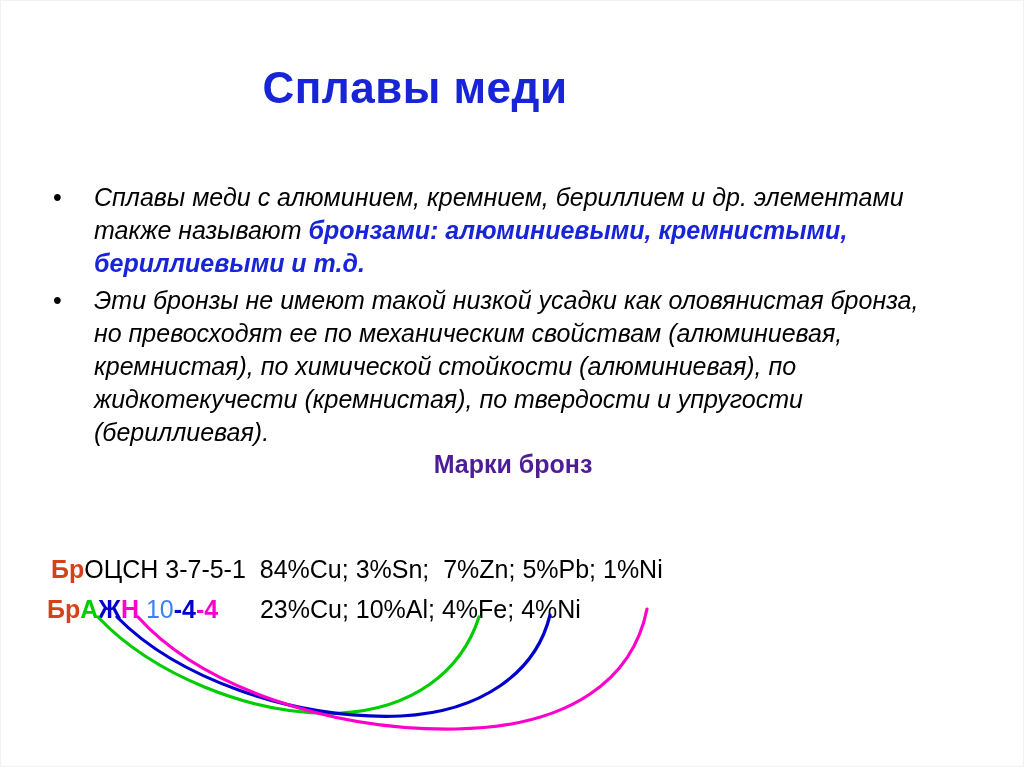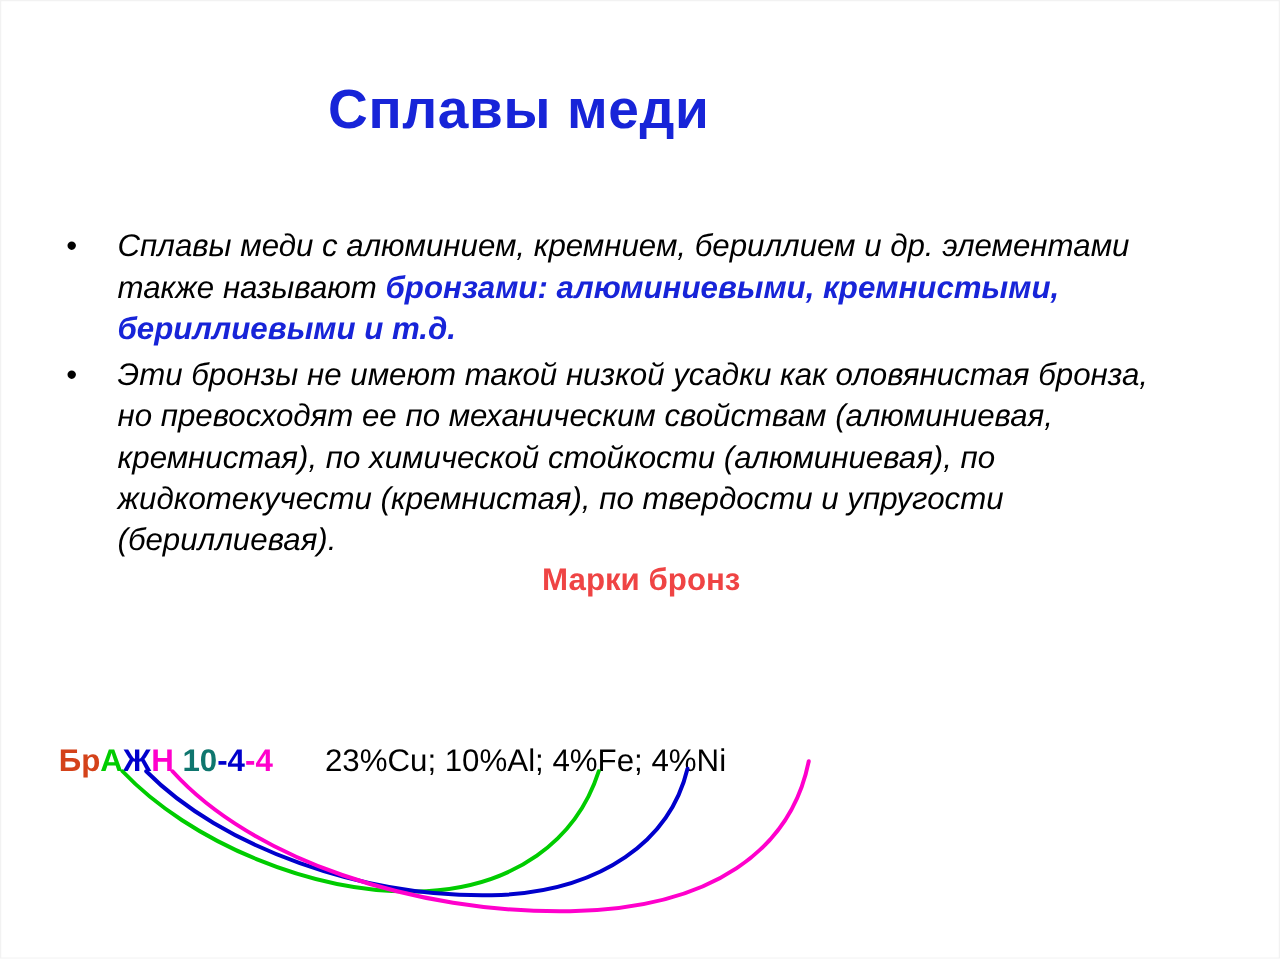--- a/index.html
+++ b/index.html
@@ -69,40 +69,40 @@
 
   
   #marks-heading {
     position: absolute;
     left: 0;
     top: 449px;
     width: 1024px;
     text-align: center;
     font-size: 25px;
     font-weight: bold;
-    color: #ef4444;
+    color: #4c1d95;
   }
 
   
   .grade-line {
     position: absolute;
     font-size: 25px;
     line-height: 28px;
     white-space: pre;
     color: #000000;
   }
   #grade-0 { left: 50px;  top: 514px; }
   #grade-1 { left: 50px;  top: 554px; }
   #grade-2 { left: 46px;  top: 594px; }
 
   .c-br { color: #d4421a; font-weight: bold; }
   .c-a  { color: #00cc00; font-weight: bold; }
   .c-zh { color: #0000cc; font-weight: bold; }
   .c-n  { color: #ff00cc; font-weight: bold; }
-  .c-num-a  { color: #0f766e; font-weight: bold; }
+  .c-num-a  { color: #3b82f6; font-weight: normal; }
   .c-num-zh { color: #0000cc; font-weight: bold; }
   .c-num-n  { color: #ff00cc; font-weight: bold; }
 
   
   #connectors {
     position: absolute;
     left: 0;
     top: 0;
     width: 1024px;
     height: 767px;
@@ -126,20 +126,21 @@
     <div class="bullet-row">
       <span class="bullet-mark">•</span>
       <span class="bullet-text">Эти бронзы не имеют такой низкой усадки как оловянистая бронза, но превосходят ее по механическим свойствам (алюминиевая, кремнистая), по химической стойкости (алюминиевая), по жидкотекучести (кремнистая), по твердости и упругости (бериллиевая).</span>
     </div>
 
   </div>
 
   <div id="marks-heading">Марки бронз</div>
 
 
+  <div class="grade-line" id="grade-1"><span class="c-br">Бр</span><span>ОЦСН 3-7-5-1</span><span>  </span><span>84%Cu; 3%Sn;  7%Zn; 5%Pb; 1%Ni</span></div>
 
   <div class="grade-line" id="grade-2"><span class="c-br">Бр</span><span class="c-a">А</span><span class="c-zh">Ж</span><span class="c-n">Н</span><span> </span><span class="c-num-a">10</span><span class="c-num-zh">-4</span><span class="c-num-n">-4</span><span>      </span><span>23%Cu; 10%Al; 4%Fe; 4%Ni</span></div>
 
   <svg id="connectors" viewBox="0 0 1024 767" xmlns="http://www.w3.org/2000/svg">
     <path d="M 97 616 C 150 672, 250 716, 340 712 C 410 708, 460 672, 478 616" fill="none" stroke="#00cc00" stroke-width="3.2" stroke-linecap="round"></path>
     <path d="M 116 616 C 175 676, 290 719, 400 715 C 480 711, 535 672, 549 614" fill="none" stroke="#0000cc" stroke-width="3.2" stroke-linecap="round"></path>
     <path d="M 137 616 C 200 686, 330 730, 455 728 C 570 726, 632 678, 646 608" fill="none" stroke="#ff00cc" stroke-width="3.2" stroke-linecap="round"></path>
   </svg>
 
 </div>

